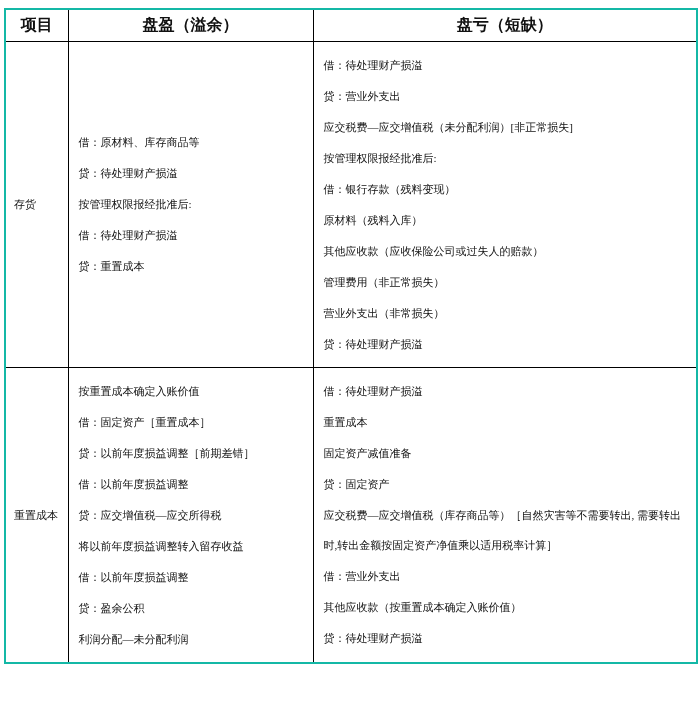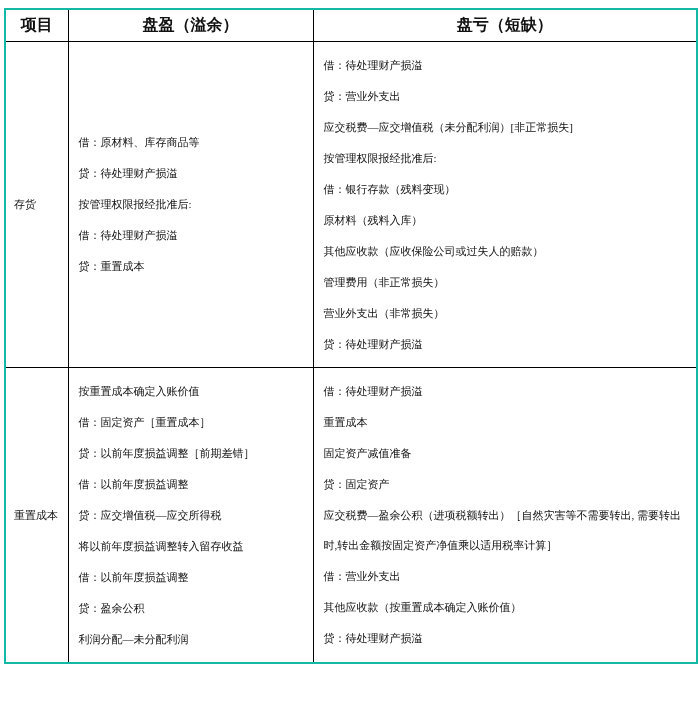--- a/index.html
+++ b/index.html
@@ -100,20 +100,20 @@
           <p>将以前年度损益调整转入留存收益</p>
           <p>借：以前年度损益调整</p>
           <p>贷：盈余公积</p>
           <p>利润分配—未分配利润</p>
         </td>
         <td class="entries">
           <p>借：待处理财产损溢</p>
           <p>重置成本</p>
           <p>固定资产减值准备</p>
           <p>贷：固定资产</p>
-          <p>应交税费—盈余公积（进项税额转出）［自然灾害等不需要转出, 需要转出时,转出金额按固定资产净值乘以适用税率计算］</p>
+          <p>应交税费—应交增值税（库存商品等）［自然灾害等不需要转出, 需要转出时,转出金额按固定资产净值乘以适用税率计算］</p>
           <p>借：营业外支出</p>
           <p>其他应收款（按重置成本确定入账价值）</p>
           <p>贷：待处理财产损溢</p>
         </td>
       </tr>
     </tbody>
 </table>
 
 </body></html>

